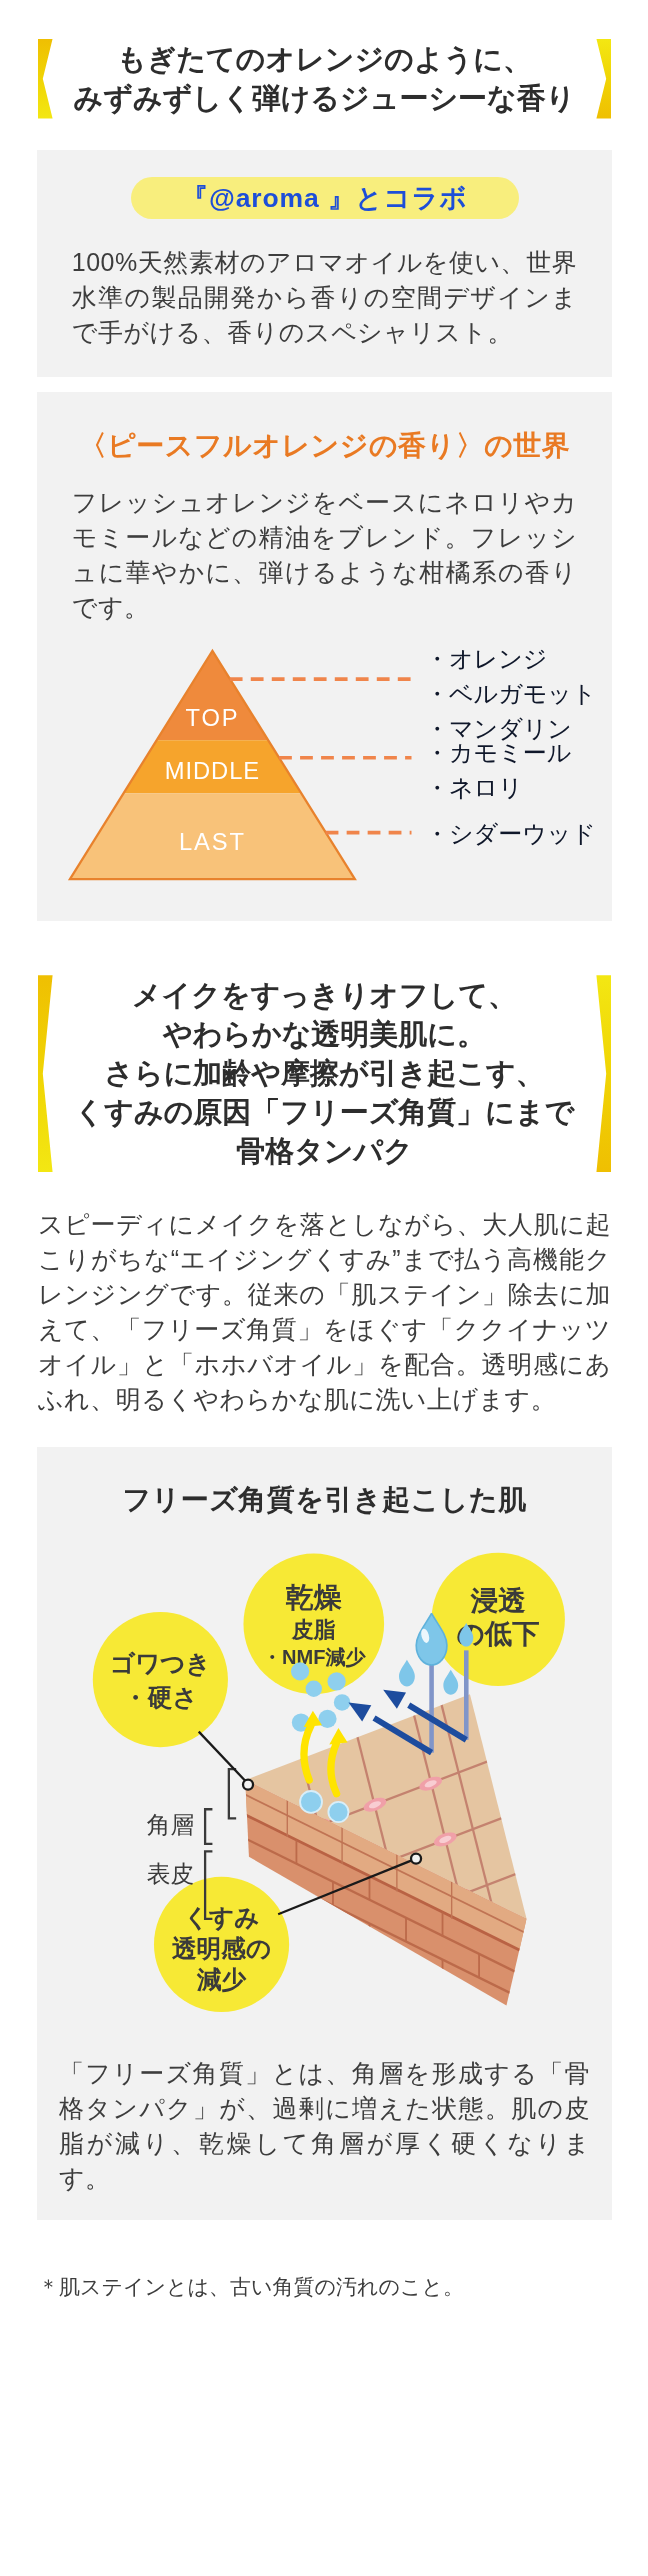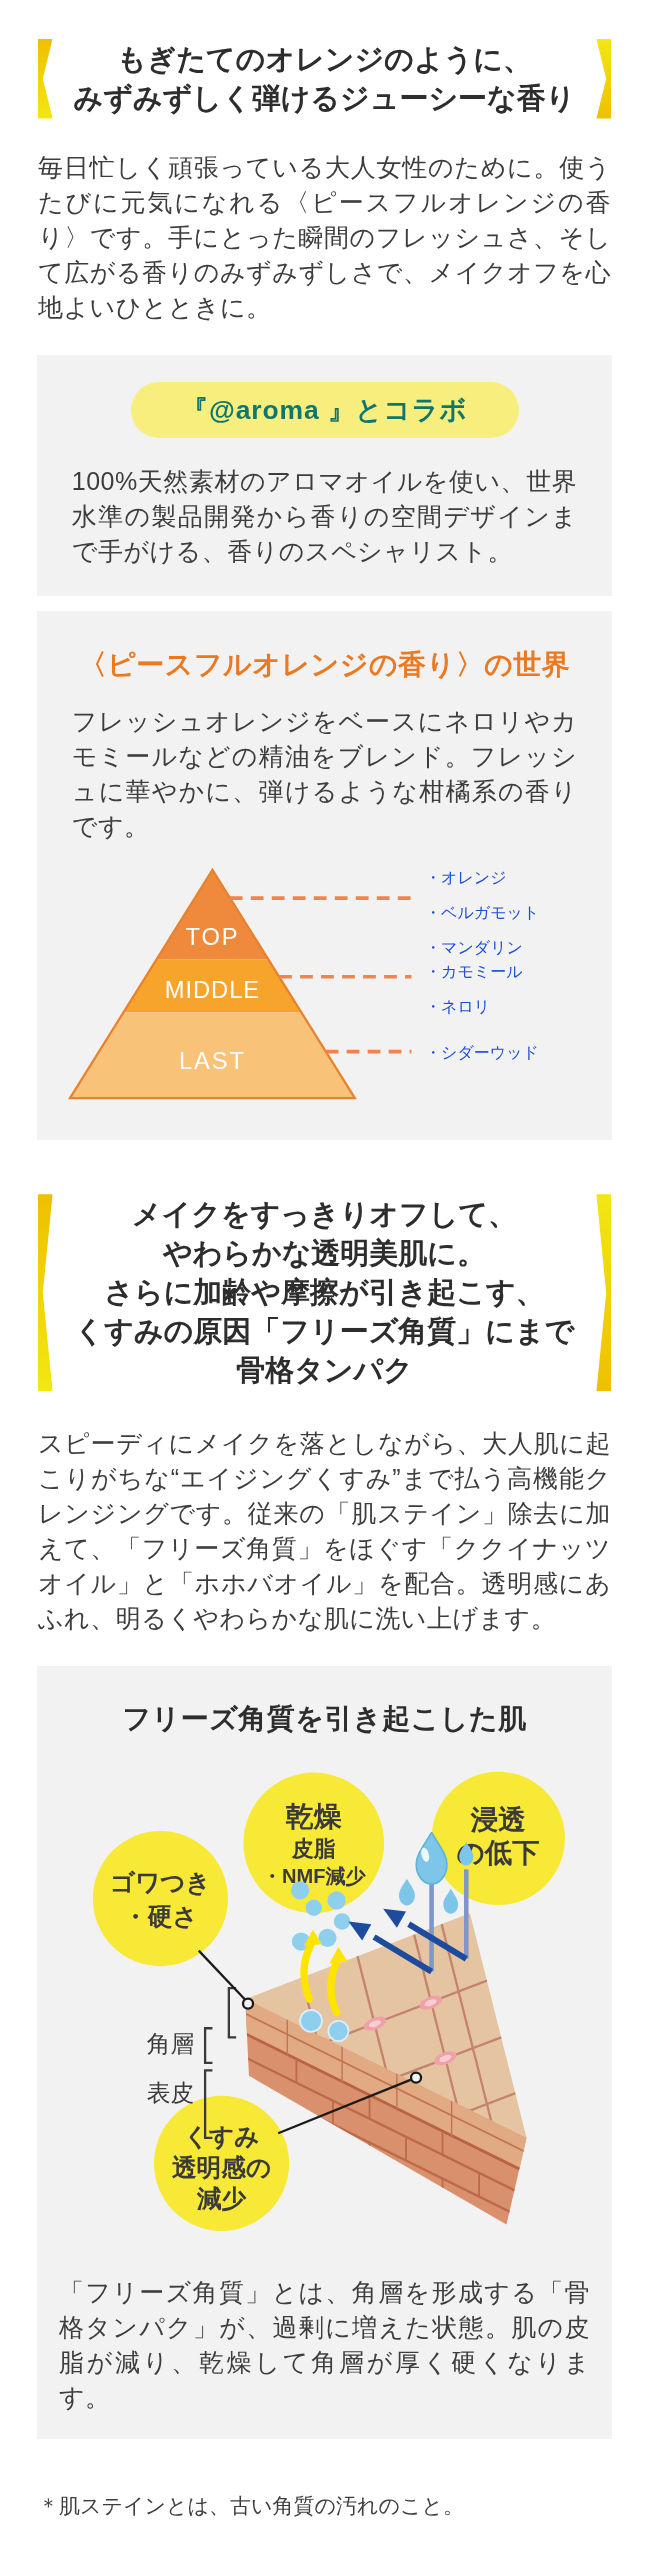--- a/index.html
+++ b/index.html
@@ -17,51 +17,50 @@
 
   .body-par{margin:30px 38px 0;font-size:25px;line-height:35px;letter-spacing:0.5px;text-align:justify;}
   .mt36{margin-top:33px;}
 
   .graybox{margin:0 37px;background:#F2F2F2;box-sizing:border-box;padding:27px 22px;}
   .graybox .inner-par{margin:0;padding:0 12.8px;font-size:25px;line-height:35px;letter-spacing:0.5px;text-align:justify;}
   .box1{margin-top:30px;}
   .box2{margin-top:14.6px;}
   .box3{margin-top:30px;padding:25.6px 22px 24px;}
 
-  .pill{width:388px;height:56px;margin:0 auto 25.6px;background:#F8EE7D;border-radius:29px;
+  .pill{width:388px;height:42px;margin:0 auto 25.6px;background:#F8EE7D;border-radius:29px;
         display:flex;align-items:center;justify-content:center;
-        font-size:26.5px;font-weight:bold;color:#0f766e;letter-spacing:0.9px;}
+        font-size:26.5px;font-weight:bold;color:#1d4ed8;letter-spacing:0.9px;}
 
   .box-heading{margin:8px 0 20px;text-align:center;font-size:28px;font-weight:bold;color:#E97A23;letter-spacing:0.5px;}
   .box-heading.dark{color:#2D2D2D;margin-bottom:16.4px;}
 
   .pyramid-wrap{position:relative;height:247px;margin-top:22px;}
   .pyr-svg{position:absolute;left:0;top:0;}
-  .note-group{position:absolute;left:366px;font-size:16px;line-height:35px;white-space:nowrap;color:#1d4ed8;}
+  .note-group{position:absolute;left:366px;font-size:24px;line-height:35px;white-space:nowrap;color:#0f172a;}
   .ng-top{top:-5.5px;}.ng-middle{top:88px;}.ng-last{top:169px;}
 
   .freeze-svg{display:block;margin:0 auto 9px;}
   svg text{font-family:"Liberation Sans","DejaVu Sans",sans-serif;}
 
   .footnotes{margin:48px 38px 0;font-size:21px;line-height:37px;color:#3D3D3D;}
   .footnotes p{margin:0;padding-left:1em;text-indent:-1em;text-align:justify;}
 </style>
 </head>
 <body>
 
 <div class="page">
 
   <div class="headline">
     <span class="bracket bracket-left"></span>
     <span class="bracket bracket-right"></span>
     <div>もぎたてのオレンジのように、</div>
     <div>みずみずしく弾けるジューシーな香り</div>
   </div>
 
-  <p class="body-par">毎日忙しく頑張っている大人女性のために。使うたびに元気になれる〈ピースフルオレンジの香り〉です。手にとった瞬間のフレッシュさ、そして広がる香りのみずみずしさで、メイクオフを心地よいひとときに。</p>
 
   <div class="graybox box1">
     <div class="pill">『@aroma 』とコラボ</div>
     <p class="inner-par">100%天然素材のアロマオイルを使い、世界水準の製品開発から香りの空間デザインまで手がける、香りのスペシャリスト。</p>
   </div>
 
   <div class="graybox box2">
     <h3 class="box-heading">〈ピースフルオレンジの香り〉の世界</h3>
     <p class="inner-par">フレッシュオレンジをベースにネロリやカモミールなどの精油をブレンド。フレッシュに華やかに、弾けるような柑橘系の香りです。</p>
 

